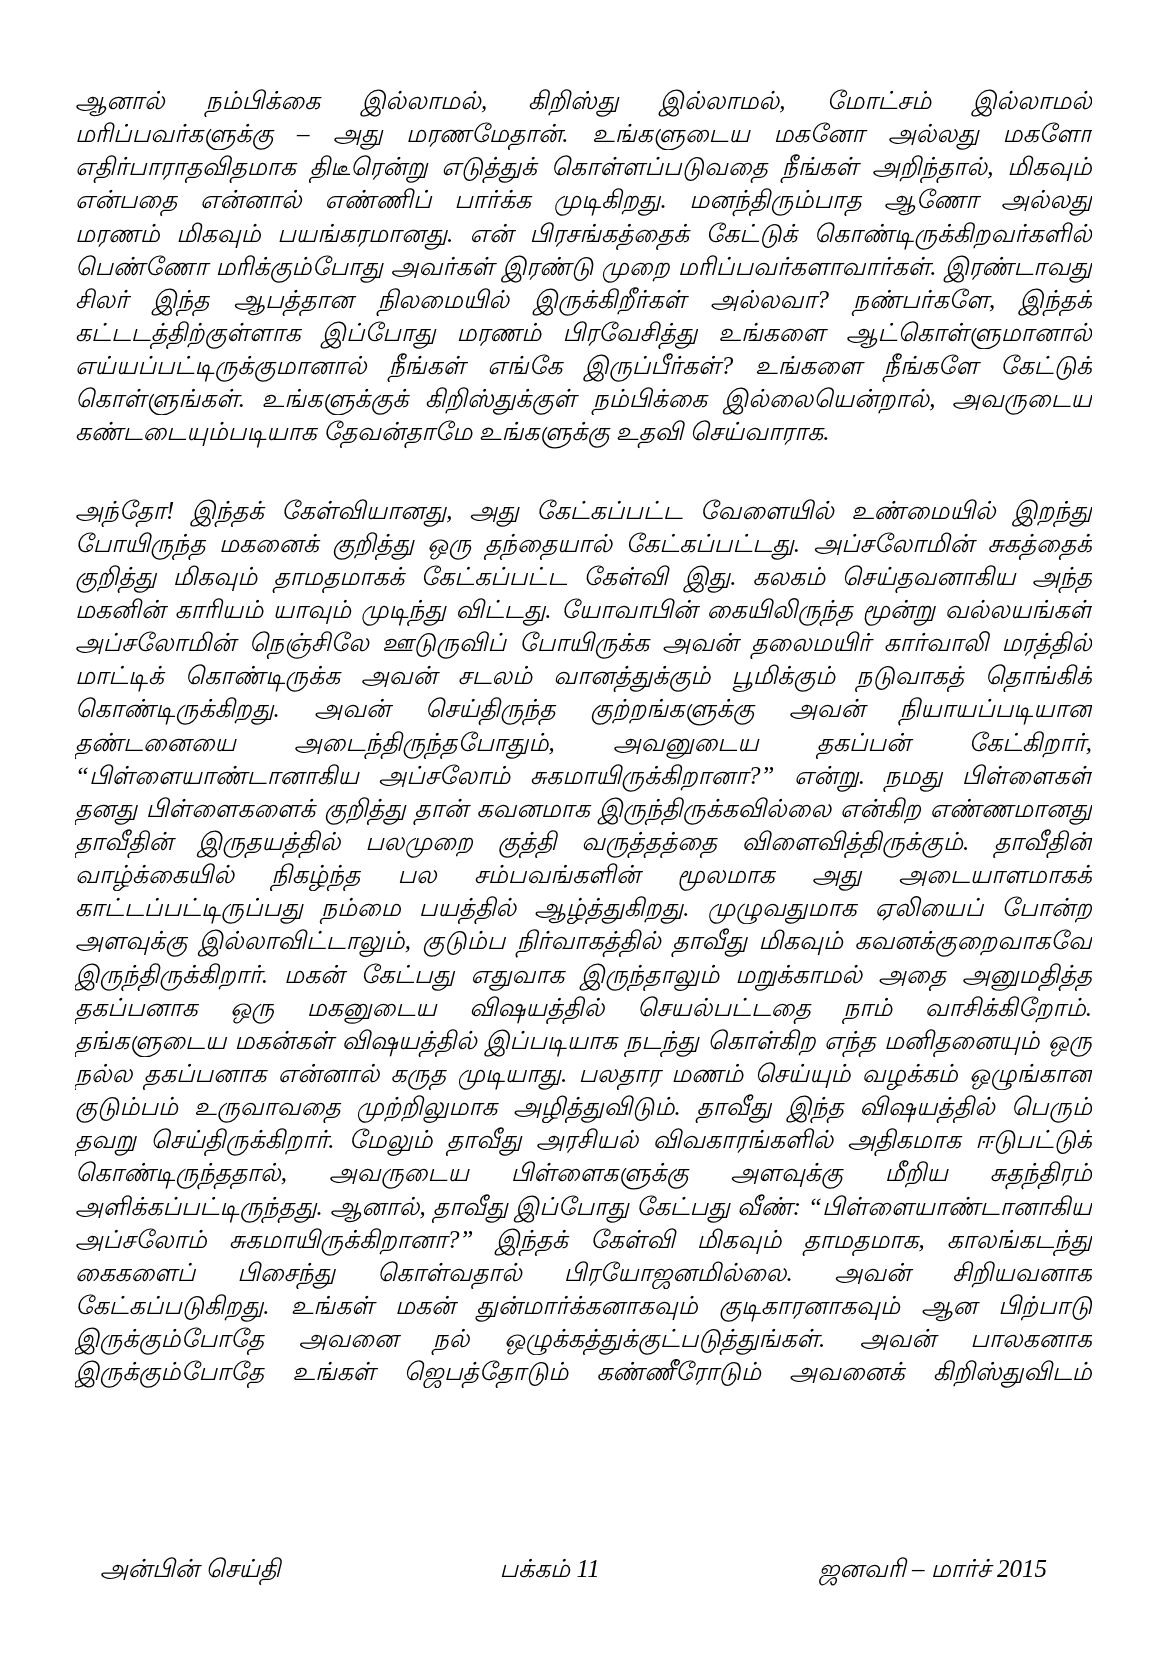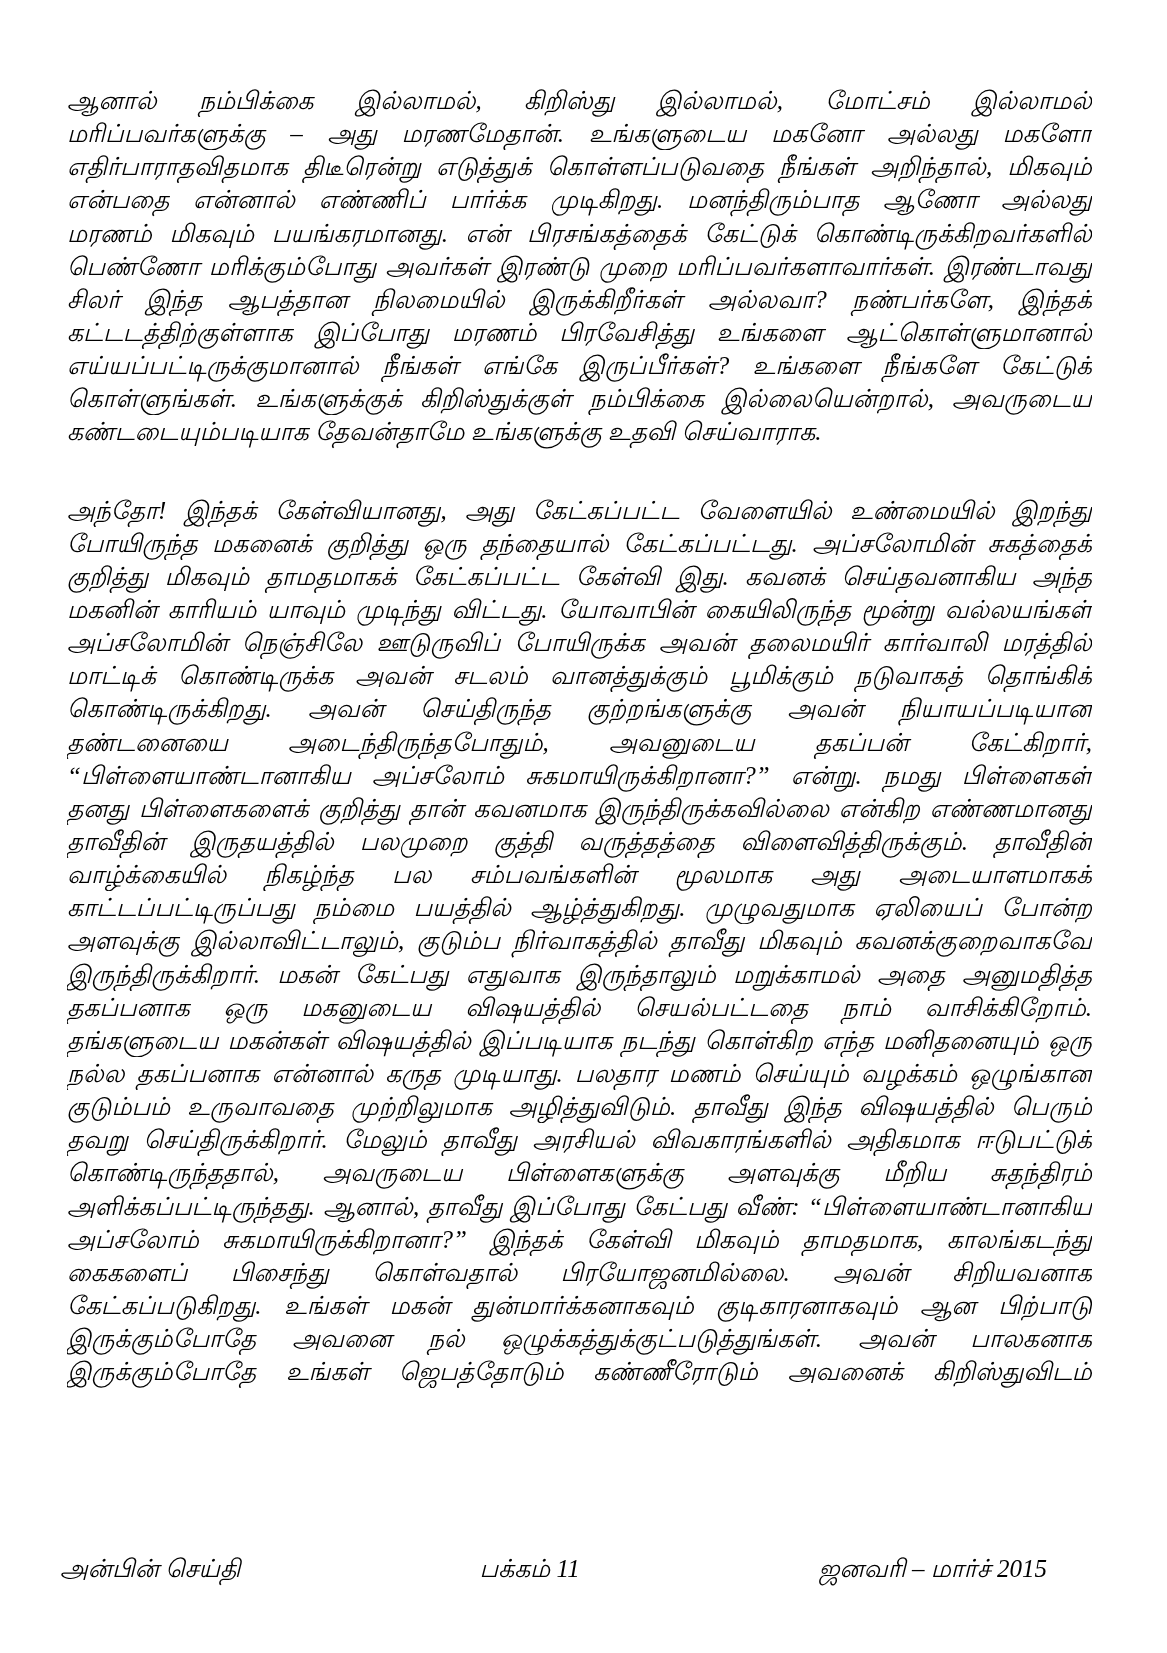--- a/index.html
+++ b/index.html
@@ -12,21 +12,21 @@
     width: 1167px;
     height: 1653px;
     background: #ffffff;
     color: #000000;
     font-family: "Liberation Serif", "DejaVu Serif", serif;
     font-style: italic;
     overflow: hidden;
   }
   .content {
     position: absolute;
-    left: 67px;
+    left: 75px;
     right: 75px;
     top: 84px;
   }
   .para {
     margin: 0 0 45px 0;
   }
   .para:last-child {
     margin-bottom: 16px;
   }
   .line {
@@ -42,21 +42,21 @@
     text-align-last: left;
   }
   .footer {
     position: absolute;
     left: 0;
     right: 0;
     top: 1552px;
     display: flex;
     justify-content: space-between;
     align-items: baseline;
-    padding-left: 60px;
+    padding-left: 100px;
     padding-right: 120px;
     font-size: 25px;
     line-height: 33px;
   }
 </style>
 </head>
 <body>
 
 <div class="page">
 
@@ -70,21 +70,21 @@
         <div class="line">பெண்ணோ மரிக்கும்போது அவர்கள் இரண்டு முறை மரிப்பவர்களாவார்கள். இரண்டாவது</div>
         <div class="line">சிலர் இந்த ஆபத்தான நிலமையில் இருக்கிறீர்கள் அல்லவா? நண்பர்களே, இந்தக்</div>
         <div class="line">கட்டடத்திற்குள்ளாக இப்போது மரணம் பிரவேசித்து உங்களை ஆட்கொள்ளுமானால்</div>
         <div class="line">எய்யப்பட்டிருக்குமானால் நீங்கள் எங்கே இருப்பீர்கள்? உங்களை நீங்களே கேட்டுக்</div>
         <div class="line">கொள்ளுங்கள். உங்களுக்குக் கிறிஸ்துக்குள் நம்பிக்கை இல்லையென்றால், அவருடைய</div>
         <div class="line last-left">கண்டடையும்படியாக தேவன்தாமே உங்களுக்கு உதவி செய்வாராக.</div>
       </div>
     <div class="para">
         <div class="line">அந்தோ! இந்தக் கேள்வியானது, அது கேட்கப்பட்ட வேளையில் உண்மையில் இறந்து</div>
         <div class="line">போயிருந்த மகனைக் குறித்து ஒரு தந்தையால் கேட்கப்பட்டது. அப்சலோமின் சுகத்தைக்</div>
-        <div class="line">குறித்து மிகவும் தாமதமாகக் கேட்கப்பட்ட கேள்வி இது. கவனக் செய்தவனாகிய அந்த</div>
+        <div class="line">குறித்து மிகவும் தாமதமாகக் கேட்கப்பட்ட கேள்வி இது. கலகம் செய்தவனாகிய அந்த</div>
         <div class="line">மகனின் காரியம் யாவும் முடிந்து விட்டது. யோவாபின் கையிலிருந்த மூன்று வல்லயங்கள்</div>
         <div class="line">அப்சலோமின் நெஞ்சிலே ஊடுருவிப் போயிருக்க அவன் தலைமயிர் கார்வாலி மரத்தில்</div>
         <div class="line">மாட்டிக் கொண்டிருக்க அவன் சடலம் வானத்துக்கும் பூமிக்கும் நடுவாகத் தொங்கிக்</div>
         <div class="line">கொண்டிருக்கிறது. அவன் செய்திருந்த குற்றங்களுக்கு அவன் நியாயப்படியான</div>
         <div class="line">தண்டனையை அடைந்திருந்தபோதும், அவனுடைய தகப்பன் கேட்கிறார்,</div>
         <div class="line">“பிள்ளையாண்டானாகிய அப்சலோம் சுகமாயிருக்கிறானா?” என்று. நமது பிள்ளைகள்</div>
         <div class="line">தனது பிள்ளைகளைக் குறித்து தான் கவனமாக இருந்திருக்கவில்லை என்கிற எண்ணமானது</div>
         <div class="line">தாவீதின் இருதயத்தில் பலமுறை குத்தி வருத்தத்தை விளைவித்திருக்கும். தாவீதின்</div>
         <div class="line">வாழ்க்கையில் நிகழ்ந்த பல சம்பவங்களின் மூலமாக அது அடையாளமாகக்</div>
         <div class="line">காட்டப்பட்டிருப்பது நம்மை பயத்தில் ஆழ்த்துகிறது. முழுவதுமாக ஏலியைப் போன்ற</div>

